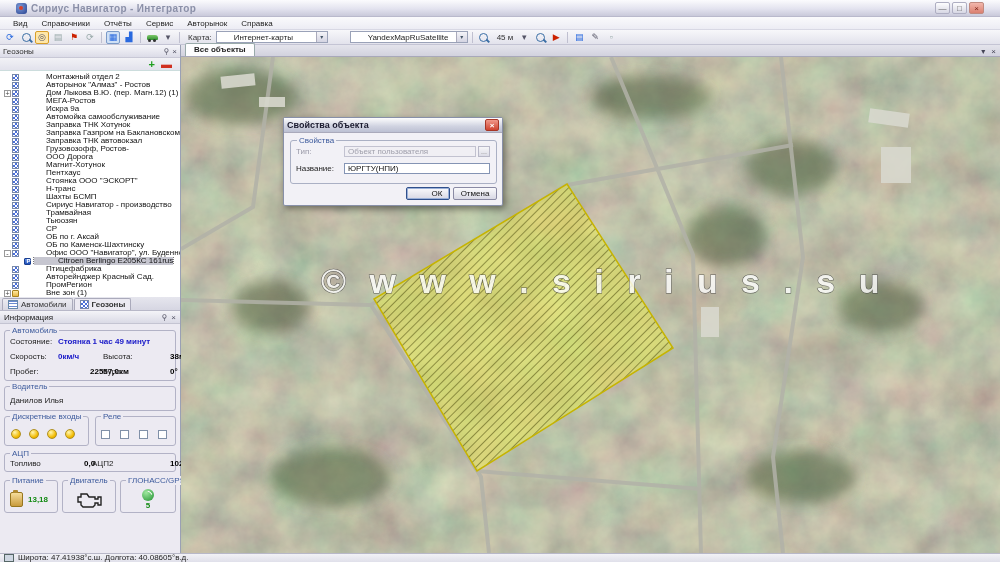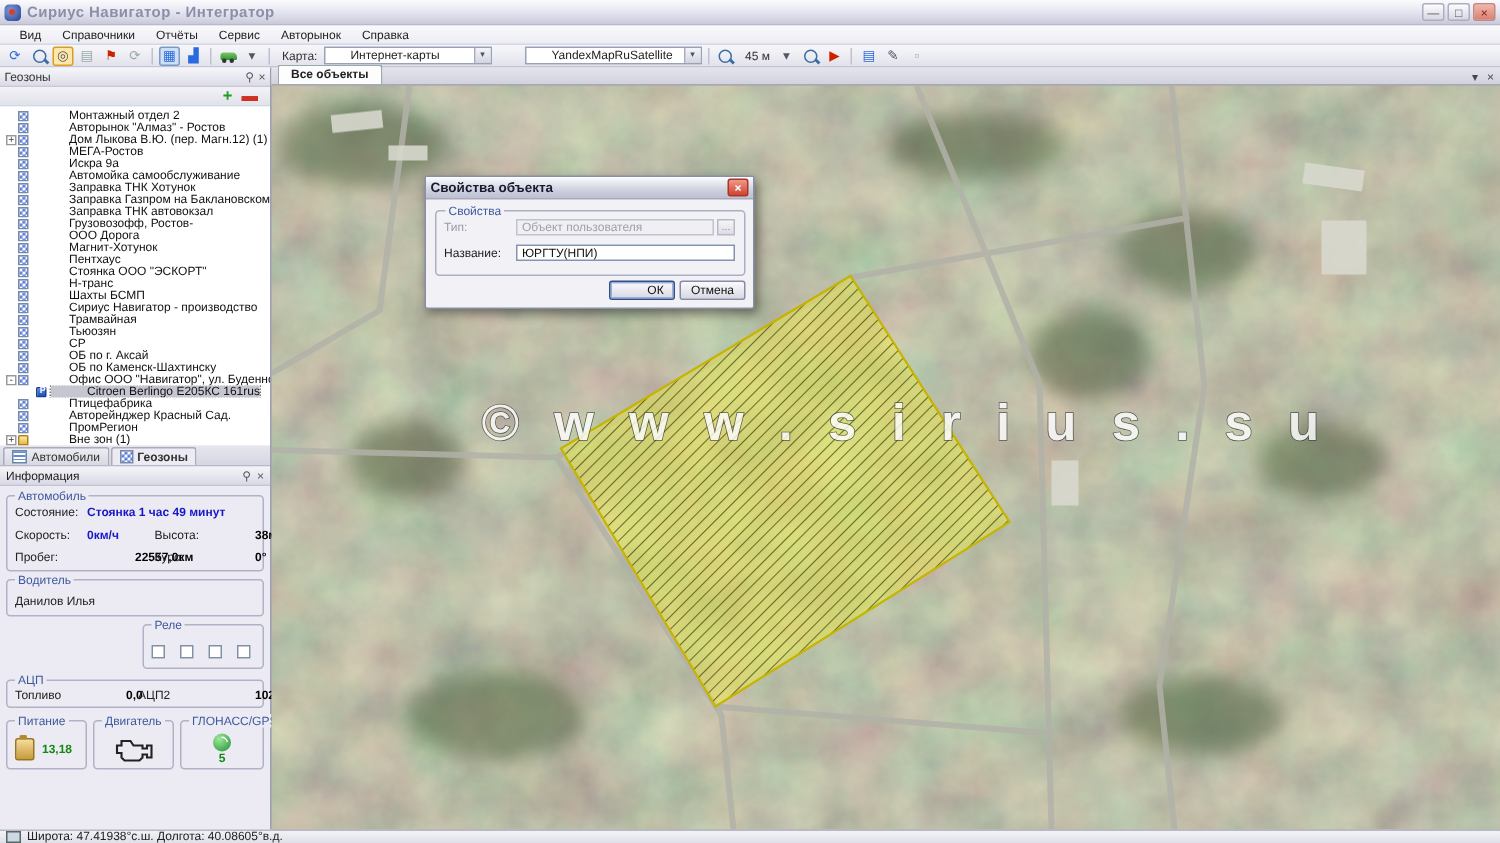--- a/index.html
+++ b/index.html
@@ -3,21 +3,21 @@
 <meta charset="utf-8">
 <style>
   html,body{margin:0;padding:0;}
   body{width:1000px;height:562px;position:relative;overflow:hidden;
        font-family:"Liberation Sans","DejaVu Sans",sans-serif;background:#e9e9f1;
        -webkit-font-smoothing:antialiased;}
   .abs{position:absolute;}
   
   .titlebar{left:0;top:0;width:1000px;height:17px;
     background:linear-gradient(#fbfbfd,#e3e3ef 55%,#c9c9da);
-    border-bottom:1px solid #b9b9cc;display:flex;align-items:center;padding:0 3px;box-sizing:border-box;}
+    border-bottom:1px solid #b9b9cc;display:flex;align-items:center;padding:0 16px;box-sizing:border-box;}
   .appicon{width:11px;height:11px;border-radius:3px;margin-right:4px;position:relative;
     background:radial-gradient(circle at 35% 35%,#7d9bd8,#27418f);}
   .appicon::after{content:'';position:absolute;left:3px;top:3px;width:4px;height:4px;border-radius:50%;background:#d8402a;}
   .title-text{font-size:10px;font-weight:bold;color:#8b90a8;letter-spacing:.3px;}
   .winbtns{margin-left:auto;display:flex;gap:2px;}
   .winbtn{width:15px;height:12px;font-size:8px;line-height:11px;text-align:center;color:#555;
     background:linear-gradient(#fdfdfe,#d7d7e4);border:1px solid #aeaec2;border-radius:2px;box-sizing:border-box;}
   .winbtn.close{background:linear-gradient(#f2b7ac,#db8070);color:#7a2318;border-color:#c08a80;}
   
   .menubar{left:0;top:17px;width:1000px;height:13px;background:linear-gradient(#fafafc,#ececf4);
@@ -25,21 +25,21 @@
   .menu-item{font-size:8px;color:#222;padding:0 7px;line-height:13px;}
   
   .toolbar{left:0;top:30px;width:1000px;height:15px;background:linear-gradient(#f7f7fa,#e2e2ec);
     border-bottom:1px solid #c4c4d4;display:flex;align-items:center;padding:0 3px;box-sizing:border-box;gap:2px;}
   .tbtn{width:14px;height:13px;display:flex;align-items:center;justify-content:center;
     font-size:9px;border:1px solid transparent;border-radius:2px;box-sizing:border-box;}
   .tbtn.sel{background:#ffe7a8;border-color:#d89e2a;}
   .tbtn.sel2{background:#cfe0f5;border-color:#7a9ac8;}
   .tsep{width:1px;height:11px;background:#c0c0d0;margin:0 2px;}
   .tb-label{font-size:8px;color:#333;margin:0 2px 0 4px;}
-  .combo{height:12px;background:#fff;border:1px solid #9aa2b8;display:flex;align-items:flex-start;
+  .combo{height:12px;background:#fff;border:1px solid #9aa2b8;display:flex;align-items:center;
     font-size:8px;color:#222;padding-left:17px;box-sizing:border-box;}
   .combo .arr{margin-left:auto;width:10px;height:10px;background:linear-gradient(#f4f4f8,#d4d4e2);
     border-left:1px solid #aab;font-size:6px;line-height:10px;text-align:center;color:#456;}
   .i-mag{position:relative;width:7px;height:7px;border:1.5px solid #3a6ea5;border-radius:50%;display:inline-block;}
   .i-mag::after{content:'';position:absolute;width:4px;height:1.5px;background:#3a6ea5;transform:rotate(45deg);right:-3px;bottom:-1px;}
   .i-car{width:11px;height:5px;background:linear-gradient(#7ec86a,#2f8f2f);border-radius:2px 3px 1px 1px;position:relative;display:inline-block;}
   .i-car::after{content:'';position:absolute;left:1px;bottom:-2px;width:3px;height:3px;border-radius:50%;background:#333;box-shadow:5px 0 0 #333;}
   .glyph-blue{color:#2a6adf;} .glyph-gray{color:#9aa;} .glyph-red{color:#cc2200;} .glyph-dark{color:#556;}
   
   .left-panel{left:0;top:45px;width:181px;height:508px;background:#eceaf2;border-right:1px solid #9aa0b4;box-sizing:border-box;}
@@ -408,20 +408,29 @@
     <span class="frow" style="left:10px;top:43px">Пробег:</span>
     <span class="frow b" style="left:58px;top:43px">22557,0км</span>
     <span class="frow" style="left:103px;top:43px">Курс:</span>
     <span class="frow b" style="left:138px;top:43px">0°</span>
 
     <div class="gbox" style="left:4px;top:62px;width:172px;height:25px">
       <span class="glabel">Водитель</span>
     </div>
     <span class="frow" style="left:10px;top:72px">Данилов Илья</span>
 
+    <div class="gbox" style="left:4px;top:92px;width:85px;height:30px">
+      <span class="glabel">Дискретные входы</span>
+      <div style="display:flex;gap:8px;margin:12px 0 0 6px">
+        <span class="led"></span>
+        <span class="led"></span>
+        <span class="led"></span>
+        <span class="led"></span>
+      </div>
+    </div>
 
     <div class="gbox" style="left:95px;top:92px;width:81px;height:30px">
       <span class="glabel">Реле</span>
       <div style="display:flex;gap:10px;margin:13px 0 0 5px">
         <span class="cb"></span>
         <span class="cb"></span>
         <span class="cb"></span>
         <span class="cb"></span>
       </div>
     </div>

